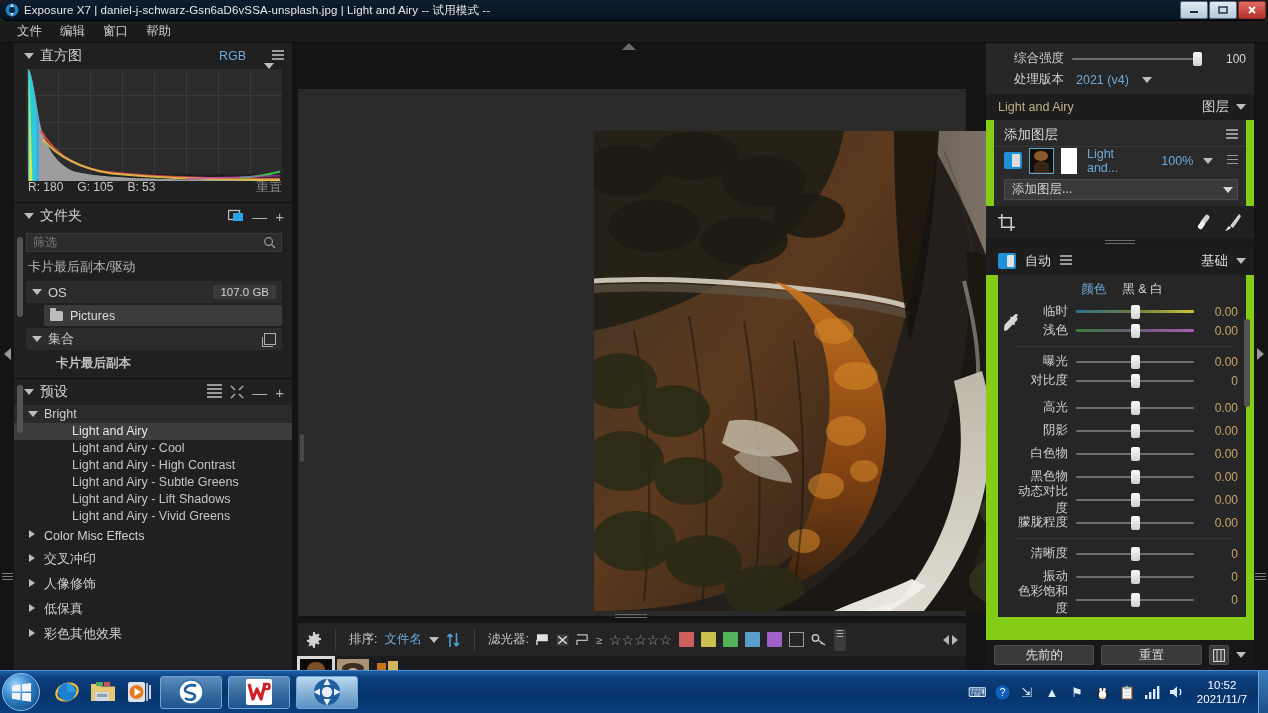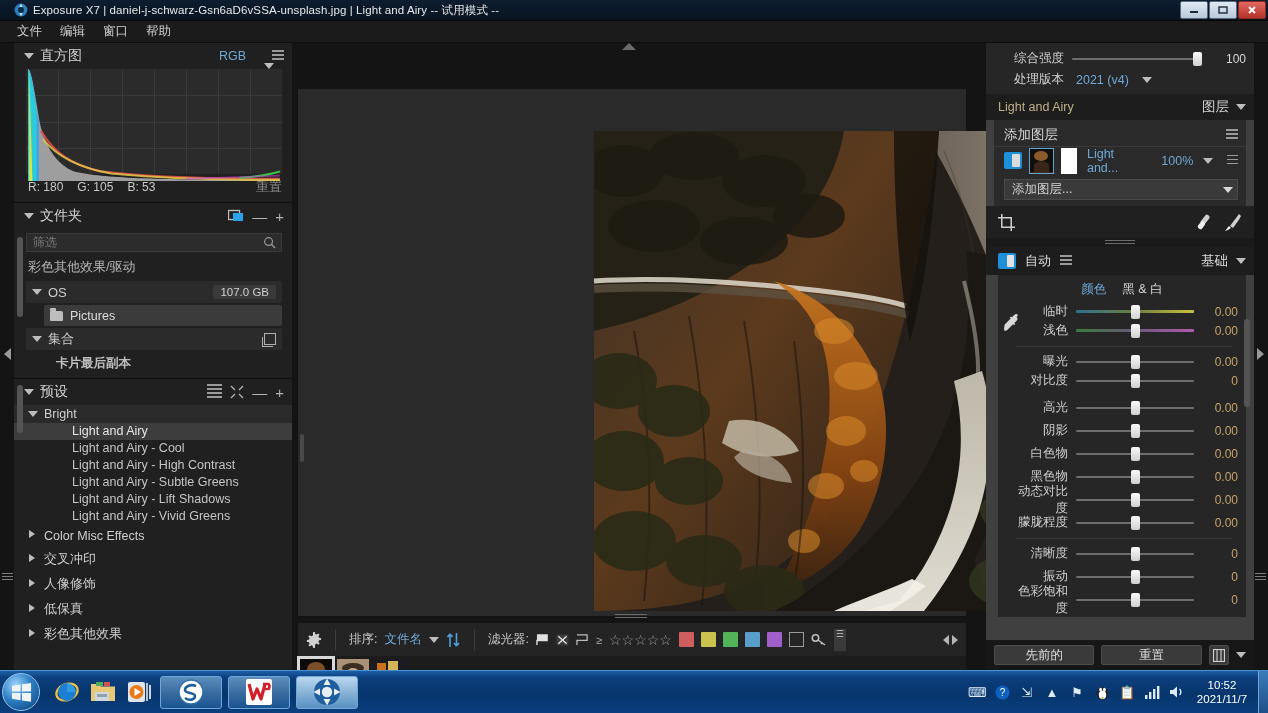--- a/index.html
+++ b/index.html
@@ -8,22 +8,23 @@
     font-family: "Liberation Sans", "DejaVu Sans", sans-serif;
     background:#1e1e1e; color:#c8c8c8; font-size:12px;
     -webkit-font-smoothing:antialiased;
   }
   .app { position:relative; width:1268px; height:713px; }
 
   
   .titlebar {
     position:absolute; left:0; top:0; width:1268px; height:21px;
     background:linear-gradient(to bottom,#0d1e30 0%, #0a1828 50%, #081520 100%);
-    display:flex; align-items:center; padding-left:14px;
+    display:flex; align-items:center; padding-left:5px;
     border-bottom:1px solid #000;
+    border-radius:8px;
   }
   .tb-logo { width:14px; height:14px; margin-right:5px; flex:0 0 auto; }
   .tb-title { color:#e8e8e8; font-size:11.5px; white-space:nowrap; letter-spacing:.1px;}
   .win-btns { position:absolute; right:2px; top:1px; display:flex; gap:1px; }
   .win-btn {
     width:28px; height:18px; border:1px solid #5a6b7d;
     background:linear-gradient(to bottom,#dfe9f3,#b9c9d9);
     display:flex; align-items:center; justify-content:center;
     border-radius:2px; color:#1a2a3a; font-size:10px;
   }
@@ -156,21 +157,21 @@
   .navtri-l{width:0;height:0;border-top:5px solid transparent;border-bottom:5px solid transparent;border-right:6px solid #b5b5b5;}
   .navtri-r{width:0;height:0;border-top:5px solid transparent;border-bottom:5px solid transparent;border-left:6px solid #b5b5b5;}
   .more-tab{ width:12px;height:22px;background:#3b3b3b; color:#ccc; font-size:9px; text-align:center;}
 
   .filmstrip { position:absolute; left:6px; top:613px; width:668px; height:14px; background:#1c1c1c;}
   .thumbs { position:absolute; left:300px; top:616px; display:flex; gap:5px; align-items:flex-start; }
   .thumb { width:32px; height:37px; background:#111; position:relative; }
   .thumb.sel { outline:3px solid #d8d8d8; }
 
   
-  .right-panel { position:absolute; right:14px; top:0; width:268px; height:627px; background:#404040; }
+  .right-panel { position:absolute; right:14px; top:0; width:268px; height:627px; background:#84cc16; }
   .rp-sec { background:#262626; }
   .rp-row { display:flex; align-items:center; height:19px; padding:0 8px 0 10px; gap:8px; }
   .rp-lbl { font-size:12.5px; color:#cfcfcf; width:68px; text-align:right; }
   .sld { position:relative; flex:1; height:14px; display:flex; align-items:center;}
   .sld-track { width:100%; height:2px; background:#6e6e6e; border-radius:1px; }
   .sld-track.color1 { height:3px; background:linear-gradient(to right,#2f6f8f,#6f7f3f,#c9c23a); }
   .sld-track.color2 { height:3px; background:linear-gradient(to right,#3b7a3b,#6a5a7a,#b05ab0); }
   .knob {
     position:absolute; width:9px; height:14px; background:linear-gradient(to bottom,#fafafa,#d0d0d0);
     border-radius:2px; top:0;
@@ -355,21 +356,21 @@
             <span class="ico-btn">+</span>
           </span>
         </div>
         <div class="filter-box">
           <span>筛选</span>
           <svg class="mag" width="13" height="13" viewBox="0 0 14 14">
             <circle cx="6" cy="6" r="4.2" fill="none" stroke="#9a9a9a" stroke-width="1.3"></circle>
               <path d="M9.2 9.2 L13 13" stroke="#9a9a9a" stroke-width="1.4"></path>
           </svg>
         </div>
-        <div class="fld-label">彩色其他效果/驱动</div>
+        <div class="fld-label">卡片最后副本/驱动</div>
         <div class="fld-row">
           <span class="tri tri-down"></span>
           <span>OS</span>
           <span class="size-badge">107.0 GB</span>
         </div>
         <div class="fld-sub">
           <span class="folder-ico"></span>
           <span>Pictures</span>
         </div>
         <div class="fld-row">

